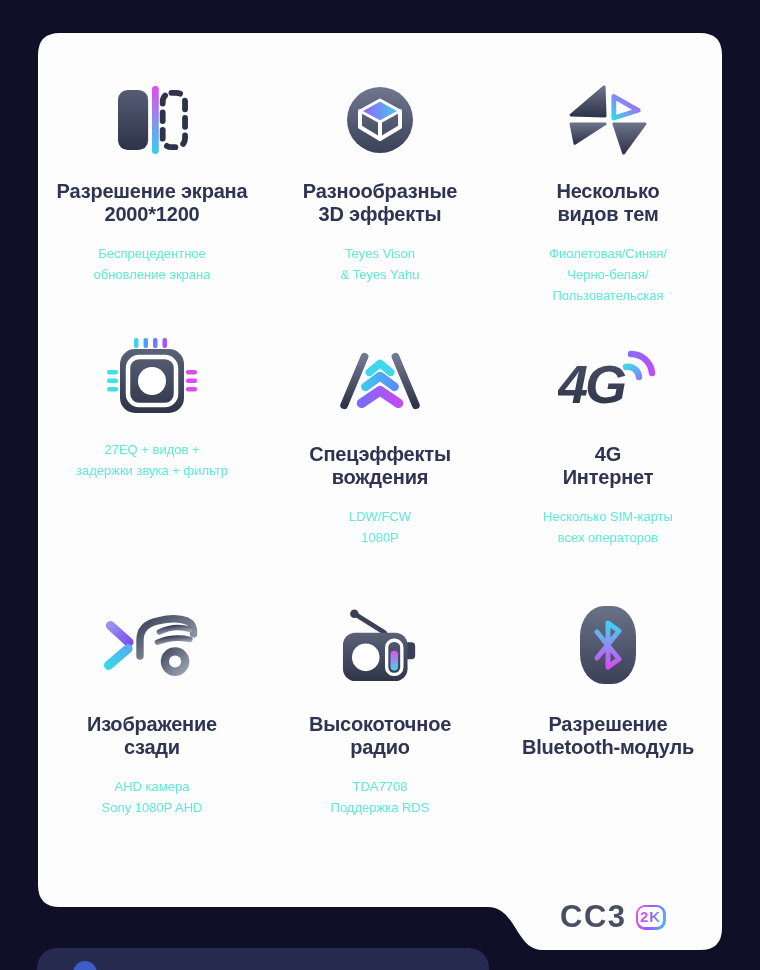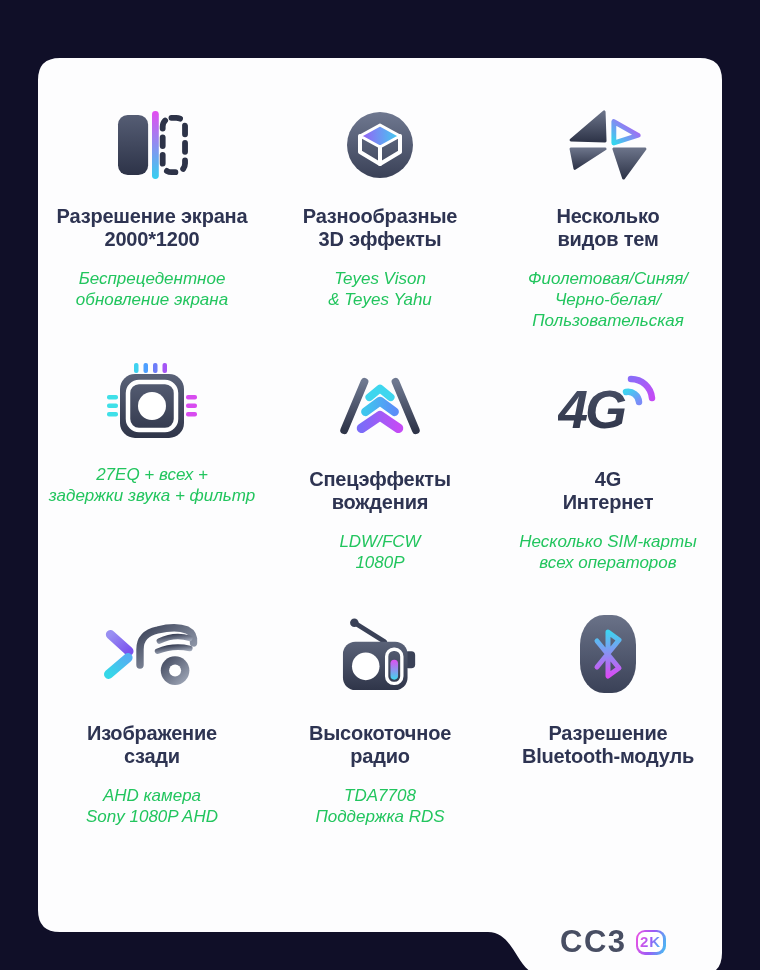--- a/index.html
+++ b/index.html
@@ -1,33 +1,33 @@
 <!DOCTYPE html>
 <html><head>
 <meta charset="utf-8">
 <style>
   * { margin:0; padding:0; box-sizing:border-box; }
   html,body { width:760px; height:970px; overflow:hidden; }
   body { background:#100f28; font-family:"Liberation Sans", sans-serif; position:relative; }
-  #page { position:absolute; inset:0;margin-top:25px; }
+  #page { position:absolute; inset:0; }
   .card-bg { position:absolute; left:0; top:0; }
   .grid-row { position:absolute; left:38px; width:684px; display:flex; }
   .row-1 { top:84px; }
   .row-2 { top:338px; }
-  .row-3 { top:584px; }
+  .row-3 { top:600px; }
   .cell { width:228px; text-align:center; }
   .icon-box { display:flex; align-items:center; justify-content:center; }
   .row-1 .icon-box { height:72px; }
   .row-2 .icon-box { height:84px; }
   .row-3 .icon-box { height:90px; }
   .feature-title { white-space:pre-line; font-weight:bold; font-size:20px; line-height:23px; color:#2e3452; letter-spacing:-0.2px; }
   .row-1 .feature-title { margin-top:24px; }
   .row-2 .feature-title { margin-top:21px; }
   .row-3 .feature-title { margin-top:23px; }
-  .feature-sub { white-space:pre-line; margin-top:17px; font-size:17px; line-height:21px; color:#22c55e;font-style:italic; }
+  .feature-sub { white-space:pre-line; margin-top:17px; font-size:13px; line-height:21px; color:#5eead4; }
   .logo-wrap { position:absolute; left:560px; top:902px; height:30px; display:flex; align-items:center; gap:9px; }
   .brand-text { font-size:31px; font-weight:bold; color:#484e63; letter-spacing:1.5px; }
   .badge-2k { padding:2.5px; border-radius:9px; background:linear-gradient(105deg,#ef52e2,#9a5cf6 50%,#3fc6f2); }
   .badge-2k-inner { border-radius:6.5px; background:#ffffff; padding:1px 2px; }
   .badge-2k-text { font-size:15px; font-weight:bold; letter-spacing:1px;
       background:linear-gradient(105deg,#ef52e2,#9a5cf6 50%,#3fc6f2);
       -webkit-background-clip:text; background-clip:text; color:transparent; }
   .next-card { position:absolute; left:37px; top:948px; width:452px; height:22px;
       background:#262a50; border-radius:20px 20px 0 0; overflow:hidden; }
   .next-card-circle { position:absolute; left:36px; top:13px; width:24px; height:24px;
@@ -139,21 +139,21 @@
           <rect x="0" y="40.5" width="11" height="4.5" rx="2" fill="#3fe0e8"></rect>
           <rect x="0" y="49" width="11" height="4.5" rx="2" fill="#3fe0e8"></rect>
           <rect x="79" y="32" width="11" height="4.5" rx="2" fill="#d84cf0"></rect>
           <rect x="79" y="40.5" width="11" height="4.5" rx="2" fill="#d84cf0"></rect>
           <rect x="79" y="49" width="11" height="4.5" rx="2" fill="#d84cf0"></rect>
           <rect x="13" y="11" width="64" height="64" rx="15" fill="url(#g4b)"></rect>
           <rect x="21" y="19" width="48" height="48" rx="11" fill="none" stroke="#ffffff" stroke-width="4.5"></rect>
           <circle cx="45" cy="43" r="14" fill="#ffffff"></circle>
         </svg>
       </div>
-      <div class="feature-sub">27EQ + всех +
+      <div class="feature-sub">27EQ + видов +
 задержки звука + фильтр</div>
     </div>
 
     <div class="cell">
       <div class="icon-box">
         <svg width="100" height="62" viewBox="0 0 100 64">
           <defs>
             <linearGradient id="g5l" x1="0" y1="0" x2="0" y2="1">
                 <stop offset="0" stop-color="#6e7890"></stop>
                 <stop offset="1" stop-color="#2f3549"></stop>

